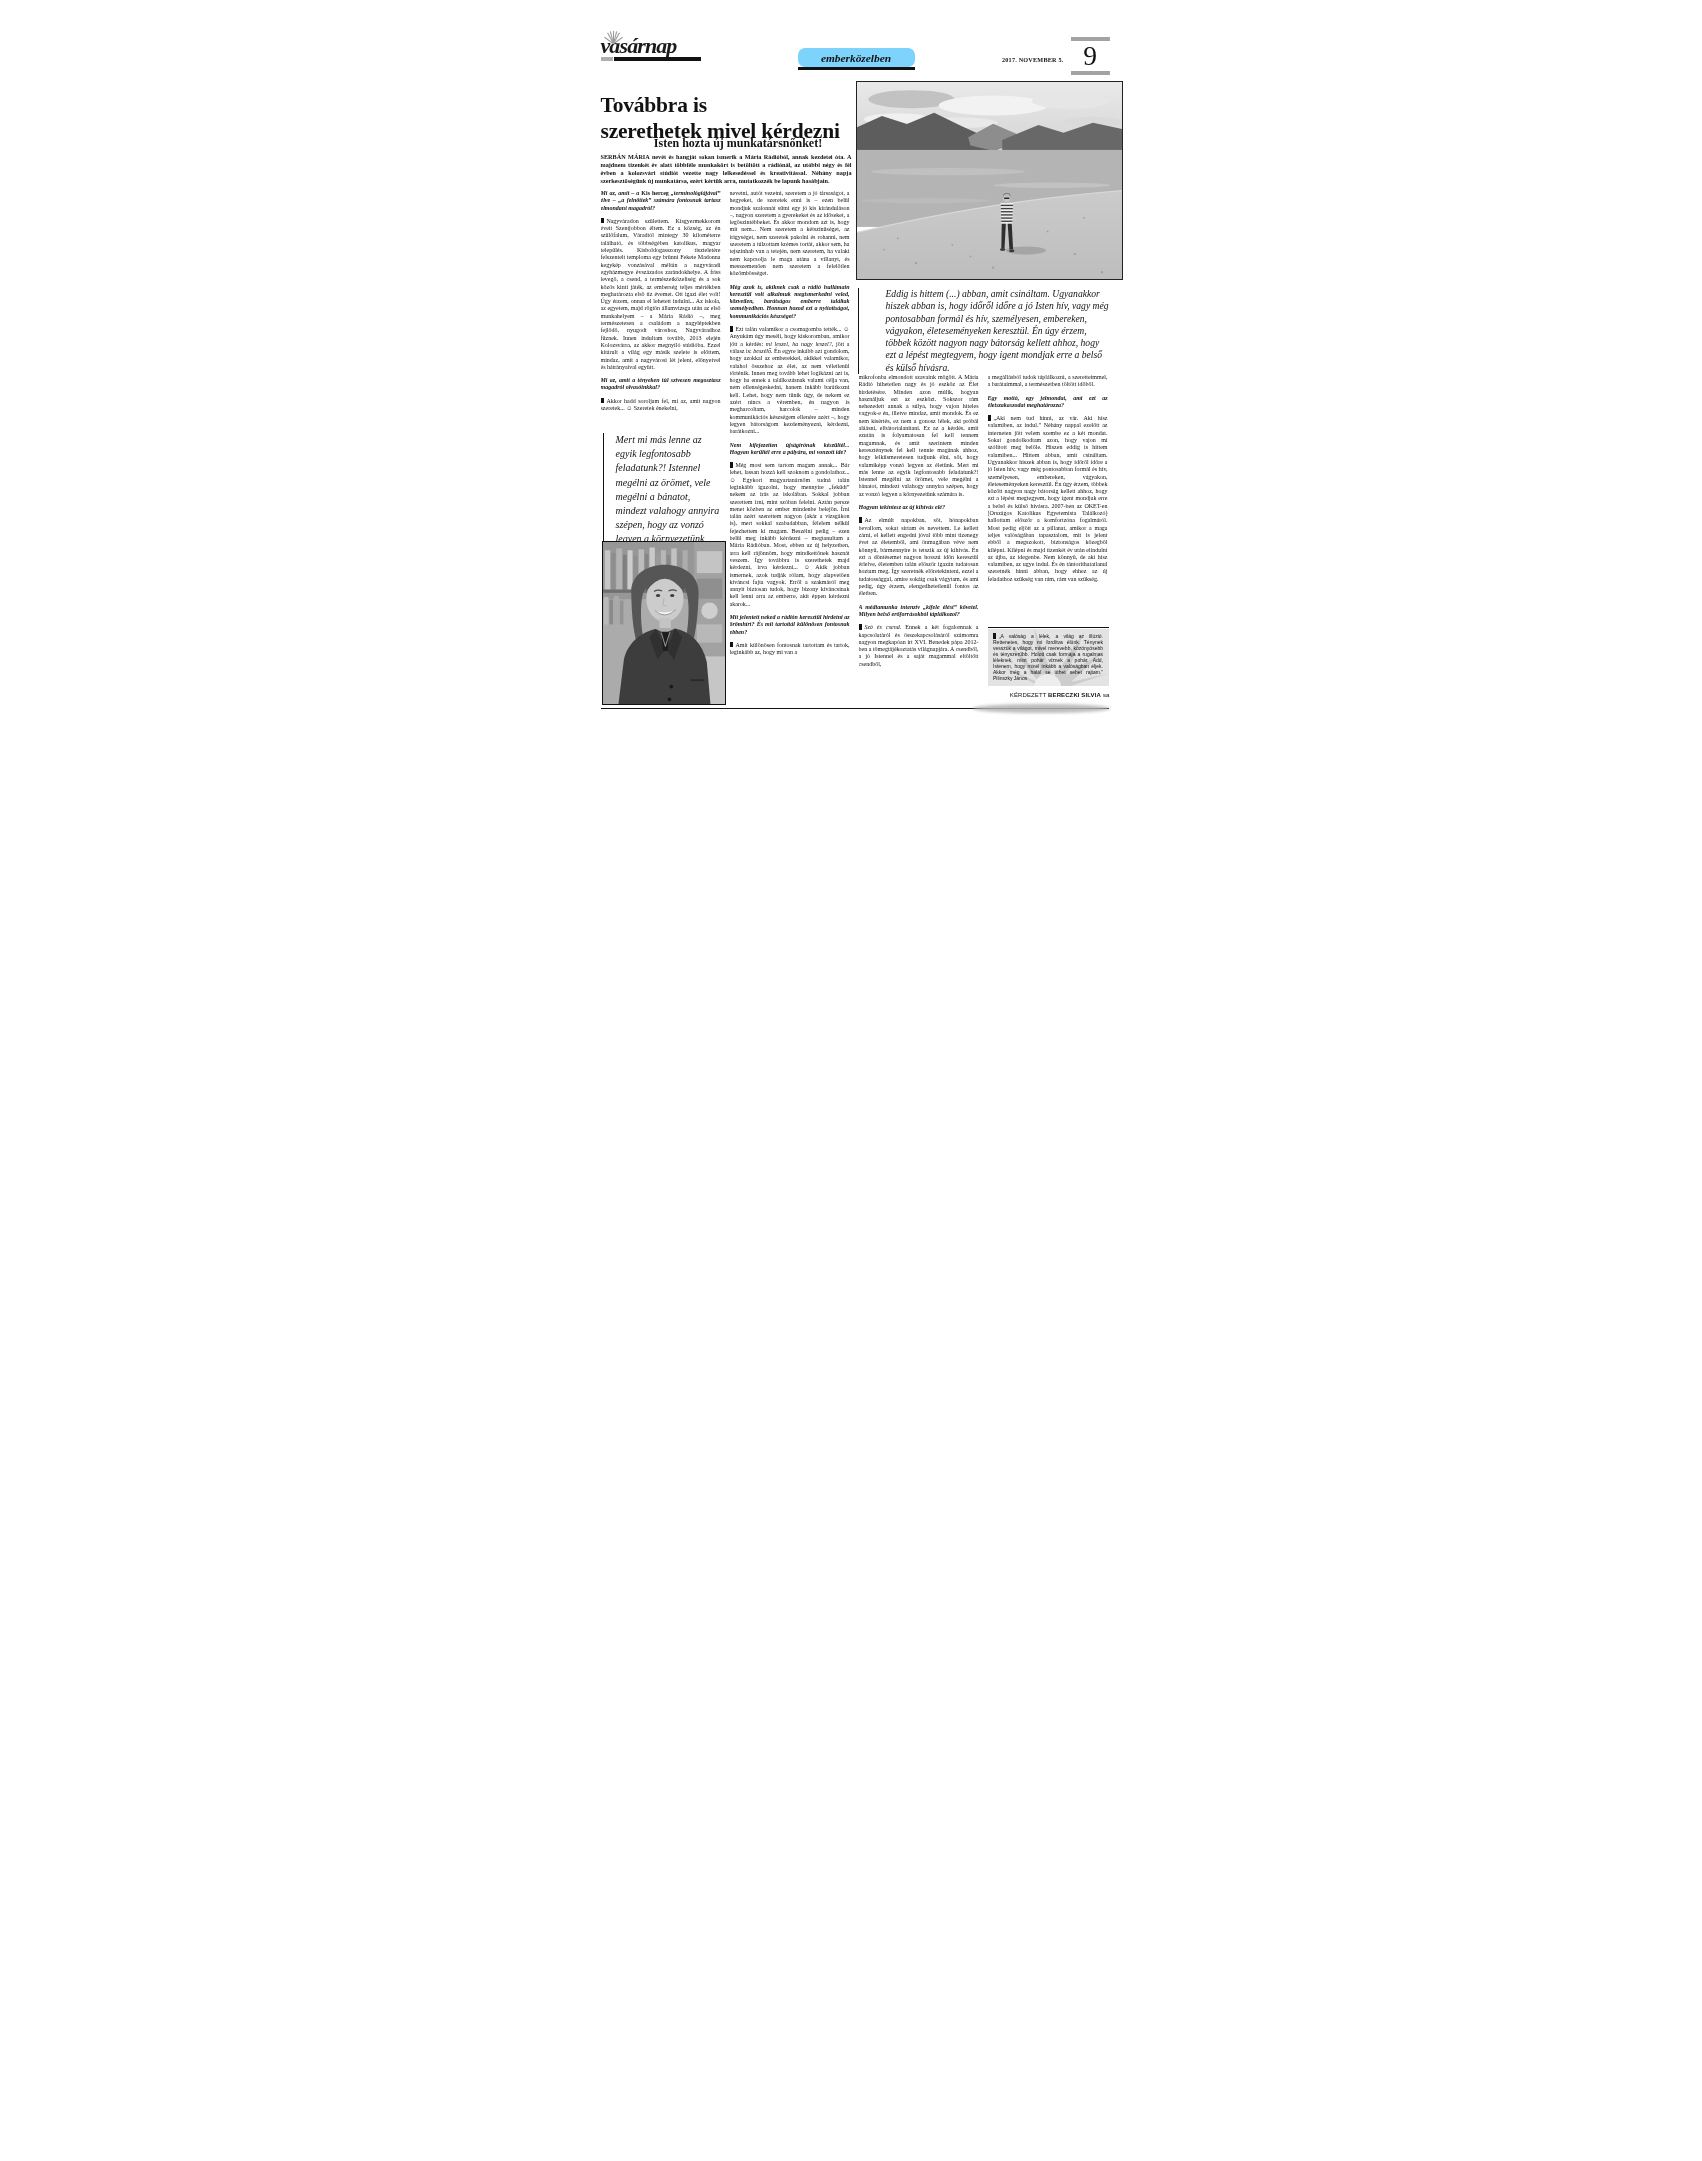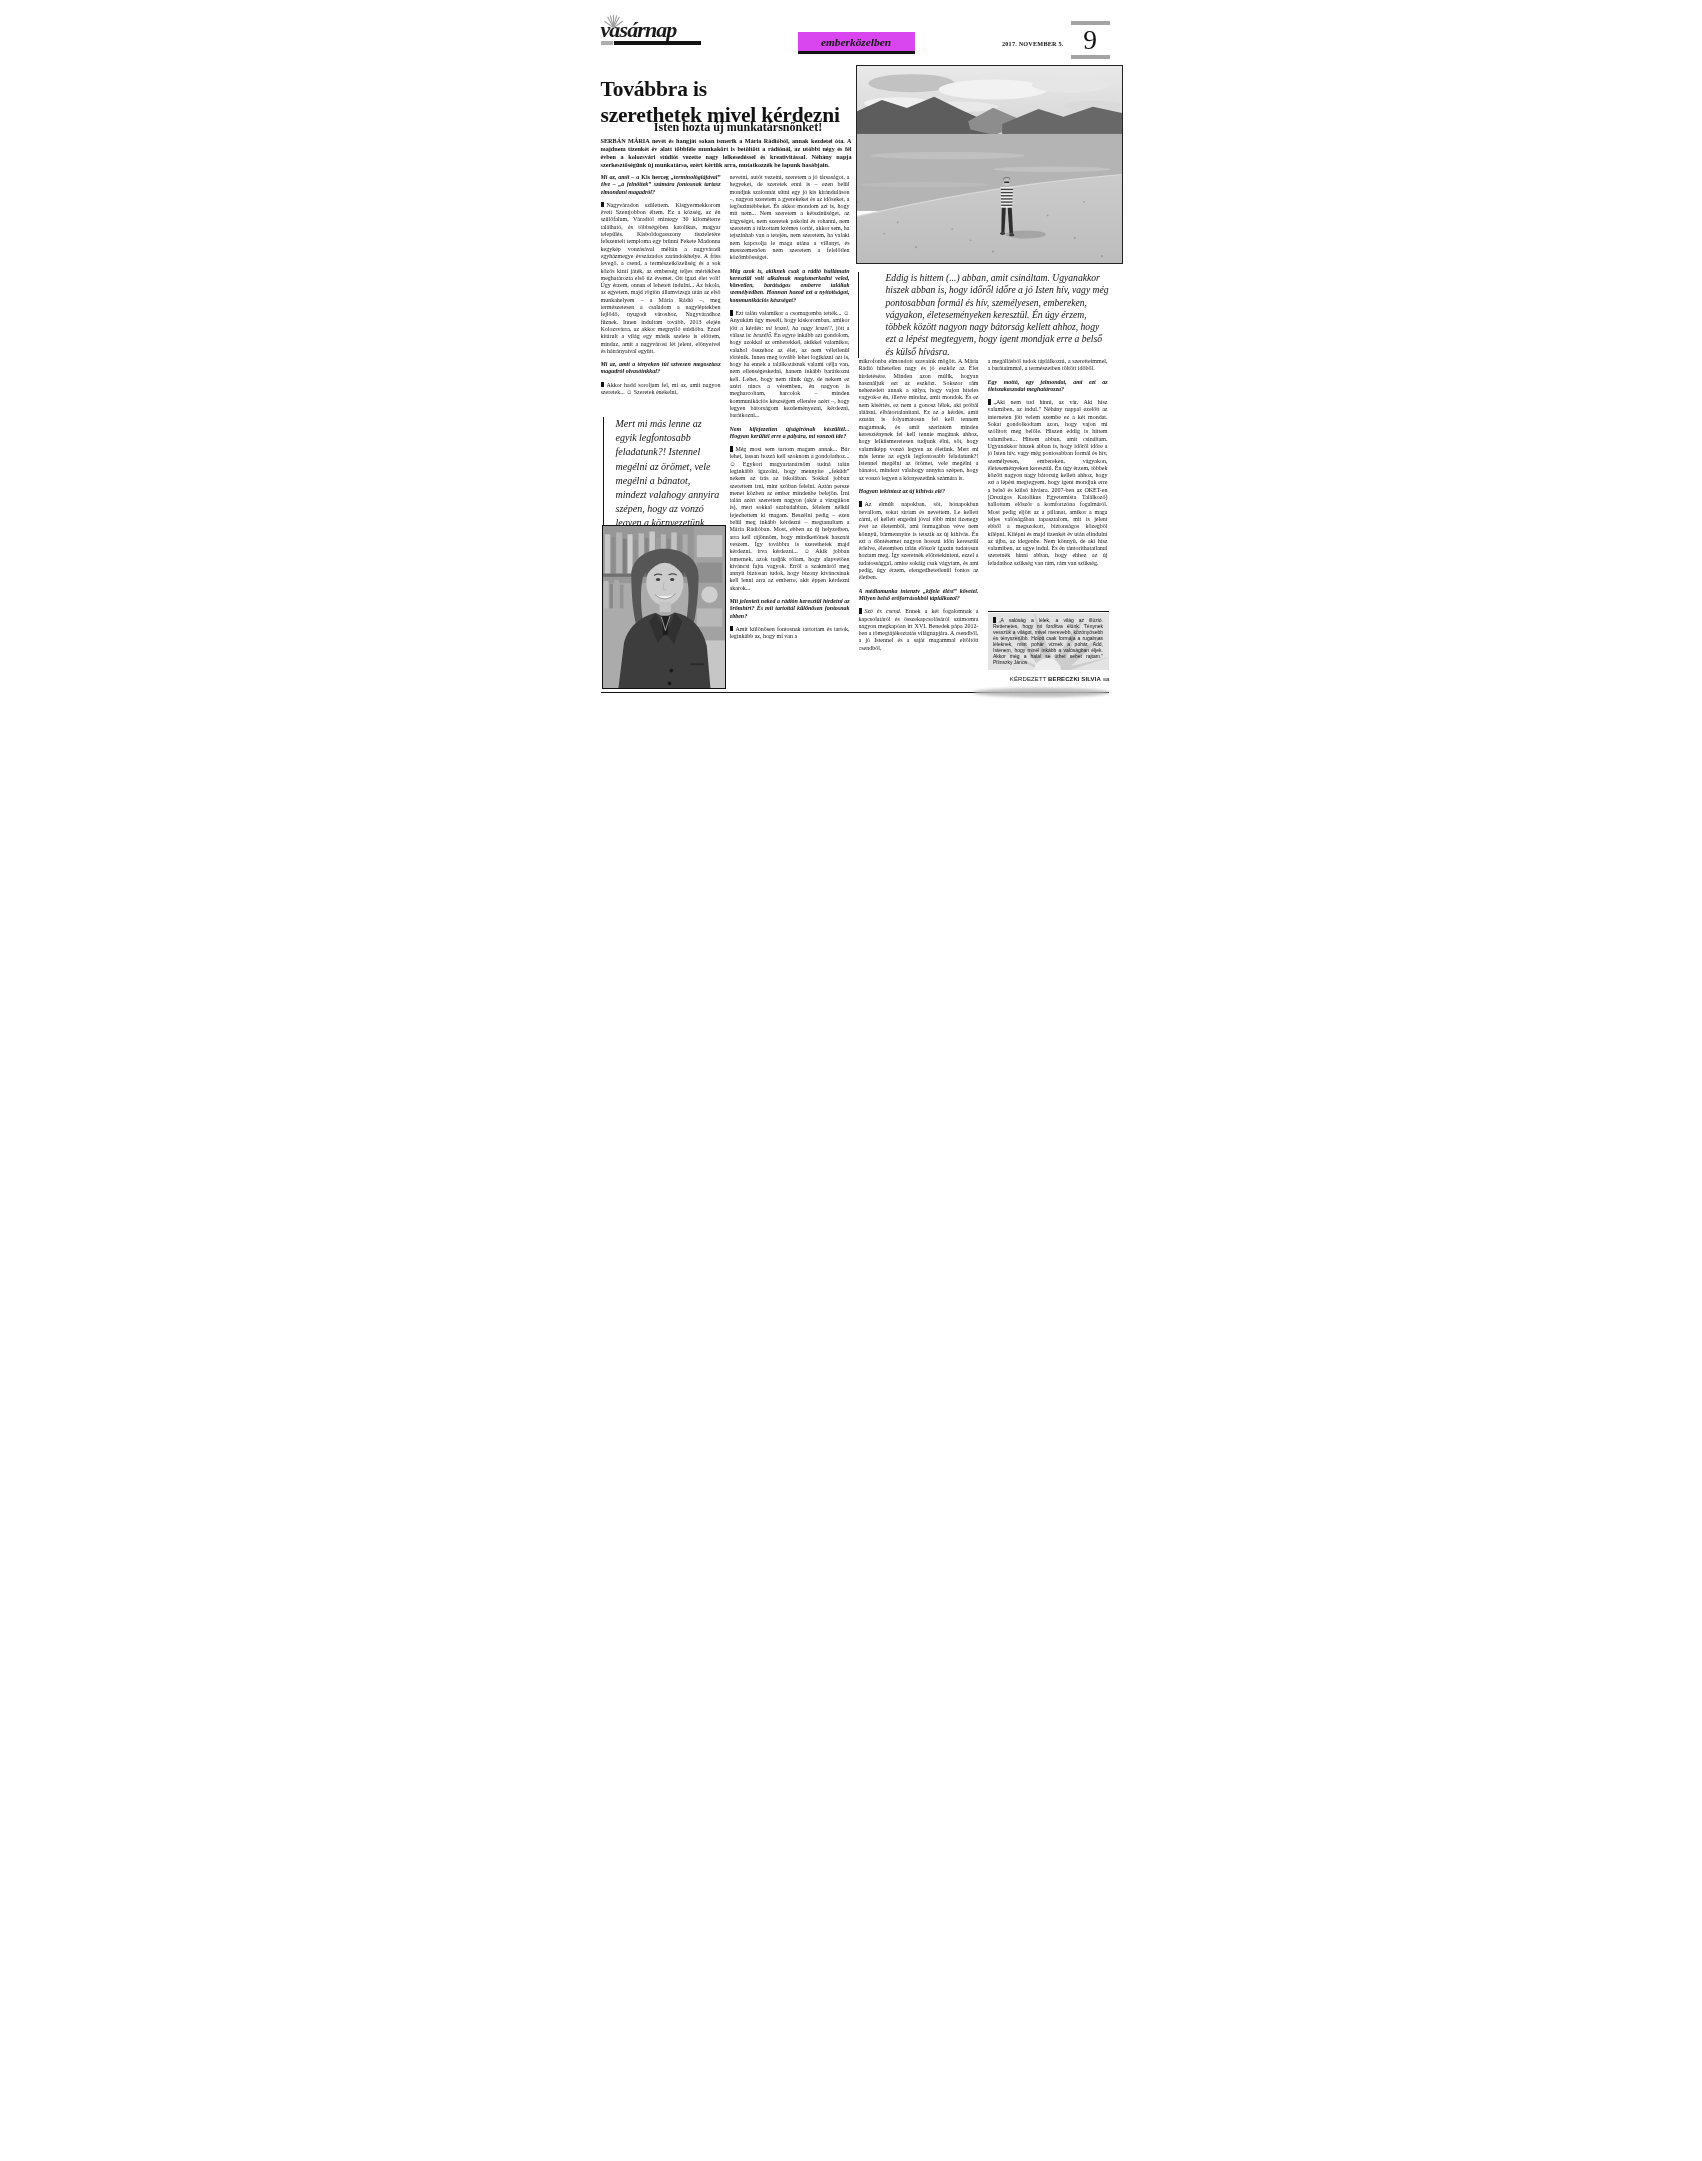--- a/index.html
+++ b/index.html
@@ -1,29 +1,29 @@
 <!DOCTYPE html>
 <html style="font-size:7.3px"><head>
 <meta charset="utf-8">
 <style>
   html,body{margin:0;padding:0;background:#ffffff;}
-  .page{position:relative;width:567px;height:721px;margin:0 auto;background:#fff;
+  .page{position:relative;width:567px;height:721px;margin:16px auto;background:#fff;
         font-family:"Liberation Serif",serif;color:#121212;overflow:hidden;}
 
   
   .masthead{position:absolute;left:33px;top:18.3px;width:100px;}
   .masthead-text{font-size:22px;font-style:italic;font-weight:600;letter-spacing:-0.9px;line-height:1.05;color:#1a1a1a;}
   .masthead-burst{position:absolute;left:2.7px;top:-4.6px;}
   .masthead-bar{display:flex;align-items:center;gap:1.8px;margin-top:0px;}
   .masthead-bar .gray{width:12px;height:4.1px;background:#aeaeae;}
   .masthead-bar .black{flex:1;height:4.1px;background:#121212;}
 
-  .section-tab{position:absolute;left:230px;top:32px;width:117px;height:19px;background:#d946ef;
+  .section-tab{position:absolute;left:230px;top:32px;width:117px;height:19px;background:#7dd3fc;
                display:flex;align-items:center;justify-content:center;
-               font-size:11.4px;font-weight:700;font-style:italic;}
+               font-size:11.4px;font-weight:700;font-style:italic;border-radius:7px;}
   .section-bar{position:absolute;left:230px;top:51px;width:117px;height:2.7px;background:#121212;}
 
   .dateline{position:absolute;left:393px;top:40px;width:103px;text-align:right;
             font-weight:700;font-size:6.2px;letter-spacing:0.2px;}
 
   .pageno{position:absolute;left:503px;top:21px;width:39px;text-align:center;}
   .pageno .bar{height:3.7px;background:#a3a3a3;}
   .pageno .num{font-size:27.5px;line-height:1.1;font-weight:400;}
 
   

